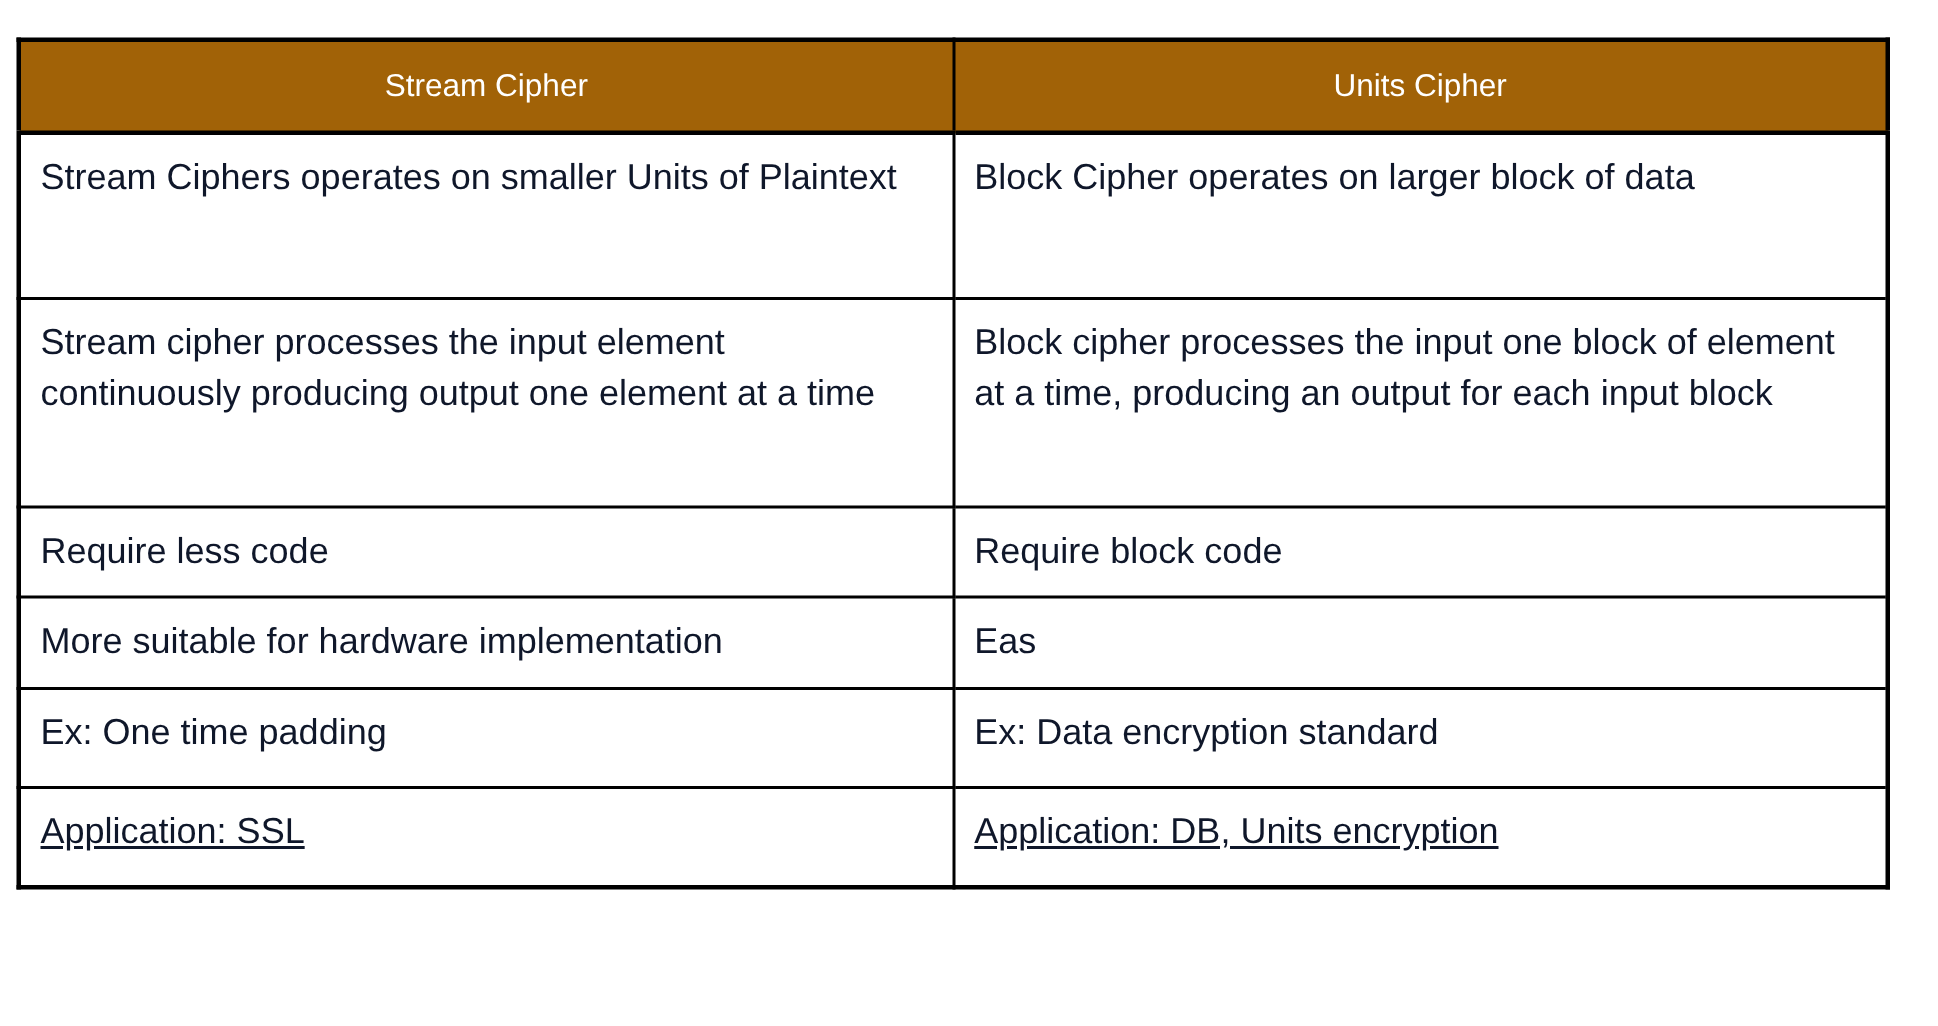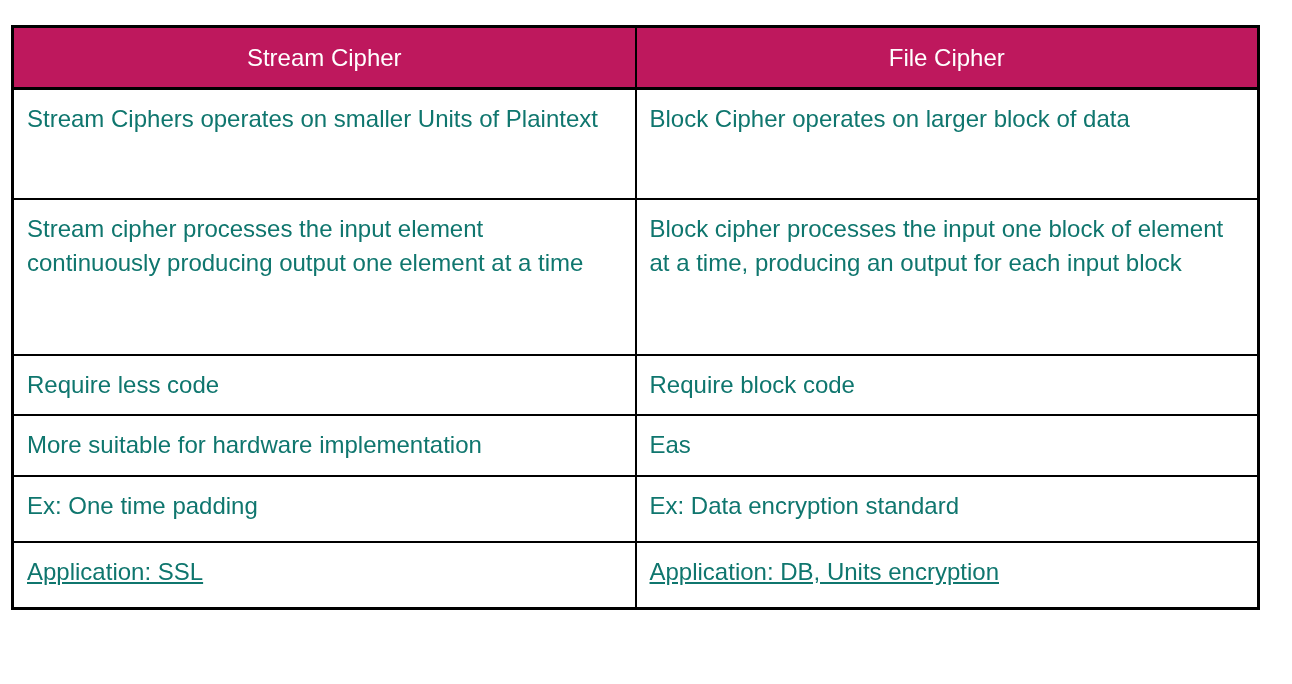--- a/index.html
+++ b/index.html
@@ -19,61 +19,61 @@
     position: absolute;
     left: 11px;
     top: 25px;
     width: 1249px;
     border-collapse: collapse;
     table-layout: fixed;
     border: 3px solid #000000;
   }
   table.compare col { width: 50%; }
   table.compare th {
-    background: #be185d;
+    background: #a16207;
     color: #ffffff;
-    font-size: 24px;
+    font-size: 21px;
     font-weight: normal;
     text-align: center;
     vertical-align: middle;
     height: 62px;
     border: 2px solid #000000;
     border-bottom: 3px solid #000000;
   }
   table.compare td {
     border: 2px solid #000000;
-    color: #0f766e;
+    color: #0f172a;
     font-size: 24px;
     line-height: 1.45;
     vertical-align: top;
     text-align: left;
     padding: 12px 14px 12px 13px;
   }
   
   tr[data-row="0"] td { height: 110px; }
   tr[data-row="1"] td { height: 61px; }
-  tr[data-row="2"] td { height: 156px; }
+  tr[data-row="2"] td { height: 139px; }
   tr[data-row="3"] td { height: 48px; }
   tr[data-row="4"] td { height: 50px; }
   tr[data-row="5"] td { height: 66px; border-radius: 29px; }
   tr[data-row="6"] td { height: 66px; text-decoration: underline; }
 </style>
 </head>
 <body>
 
 <div class="stage">
   <table class="compare">
     <colgroup>
         <col>
         <col>
       </colgroup>
     <thead>
       <tr>
         <th>Stream Cipher</th>
-        <th>File Cipher</th>
+        <th>Units Cipher</th>
       </tr>
     </thead>
     <tbody>
       <tr data-row="0">
         <td>Stream Ciphers operates on smaller Units of Plaintext</td>
         <td>Block Cipher operates on larger block of data</td>
       </tr>
       <tr data-row="2">
         <td>Stream cipher processes the input element continuously producing output one element at a time</td>
         <td>Block cipher processes the input one block of element at a time, producing an output for each input block</td>

